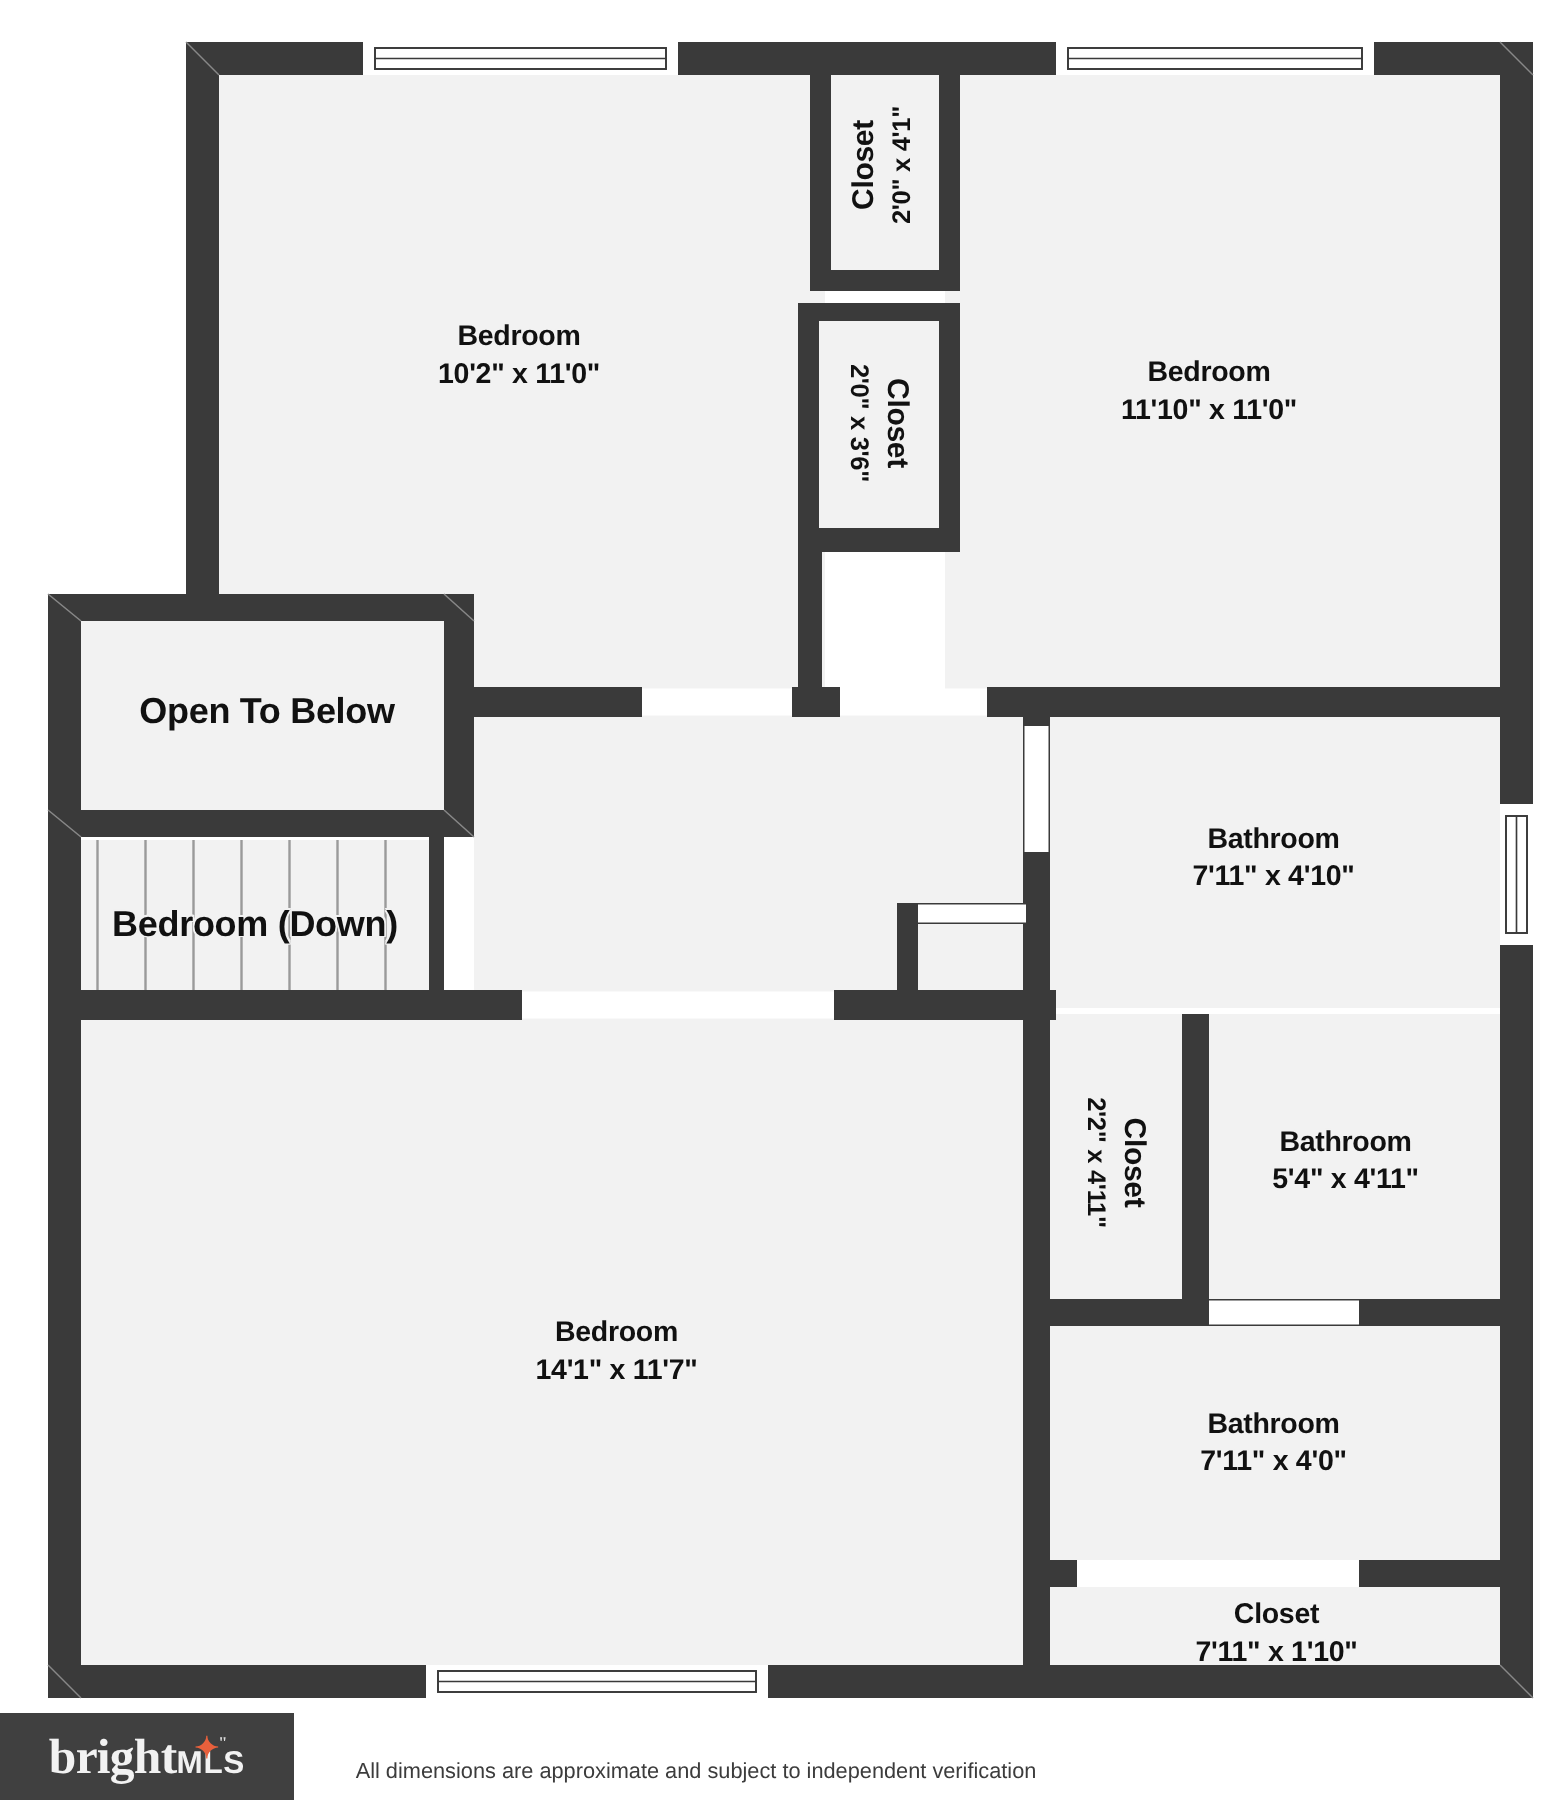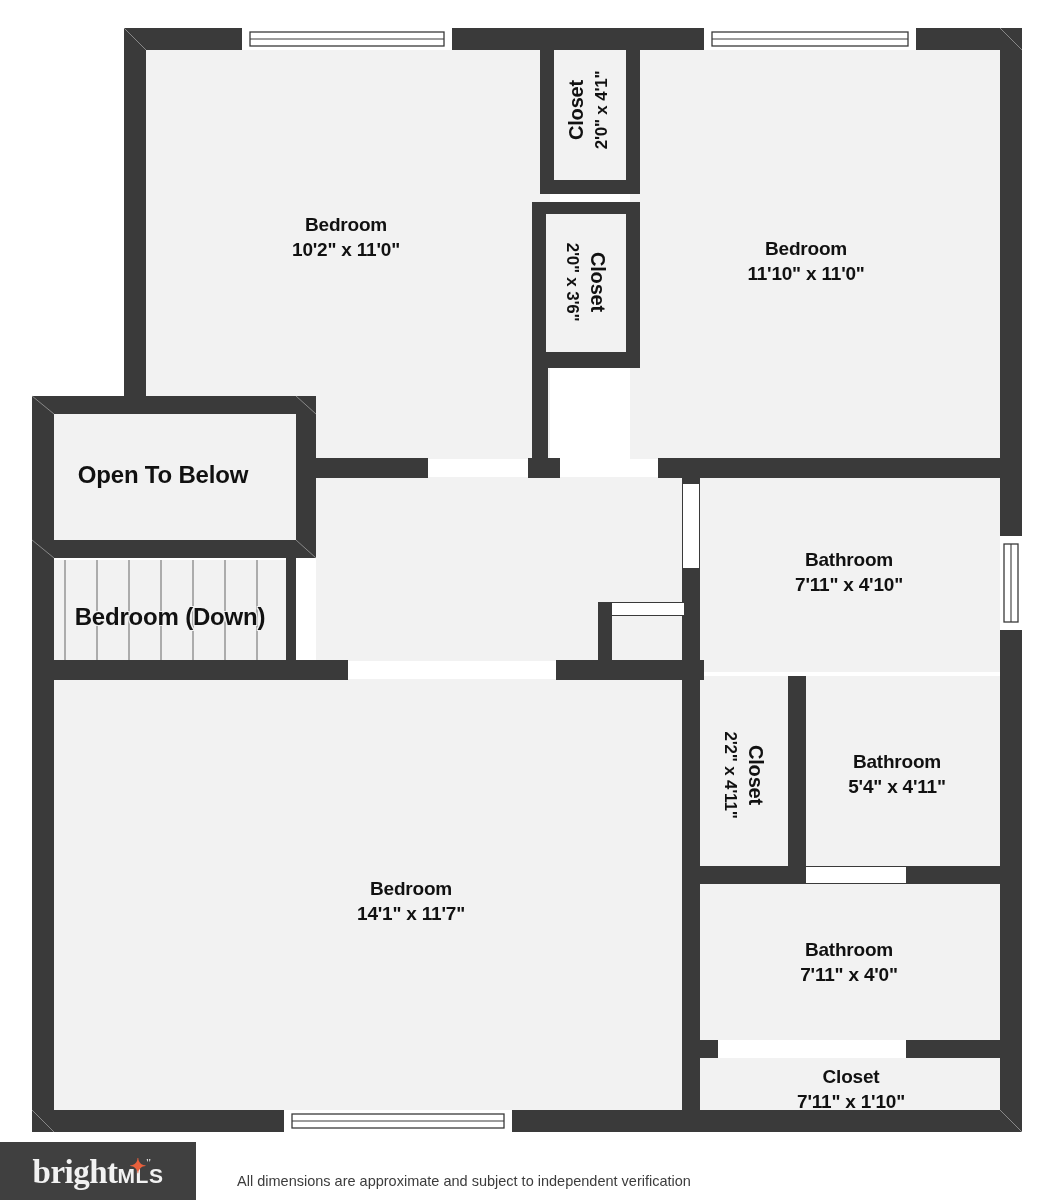--- a/index.html
+++ b/index.html
@@ -299,21 +299,21 @@
   <div class="label rot-ccw small" style="left:588px; top:110px;">
     <span class="nm">Closet</span>
     <span class="dim">2'0" x 4'1"</span>
   </div>
 
   <div class="label rot-cw small" style="left:586px; top:282px;">
     <span class="nm">Closet</span>
     <span class="dim">2'0" x 3'6"</span>
   </div>
 
-  <div class="label plain single" style="left:163px; top:475px;">
+  <div class="label plain single" style="left:178px; top:475px;">
     <span class="nm">Open To Below</span>
   </div>
 
   <div class="label plain single" style="left:170px; top:617px;">
     <span class="nm">Bedroom (Down)</span>
   </div>
 
   <div class="label plain" style="left:849px; top:573px;">
     <span class="nm">Bathroom</span>
     <span class="dim">7'11" x 4'10"</span>

